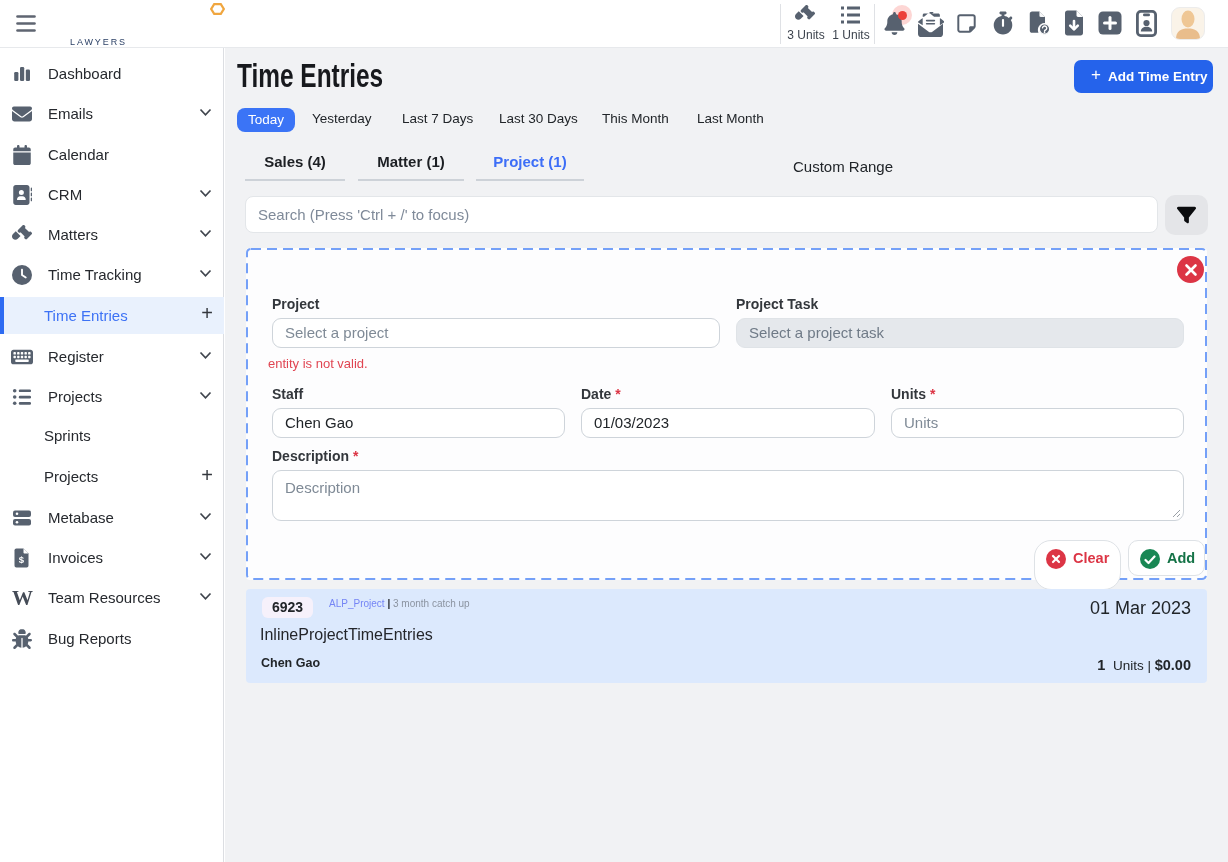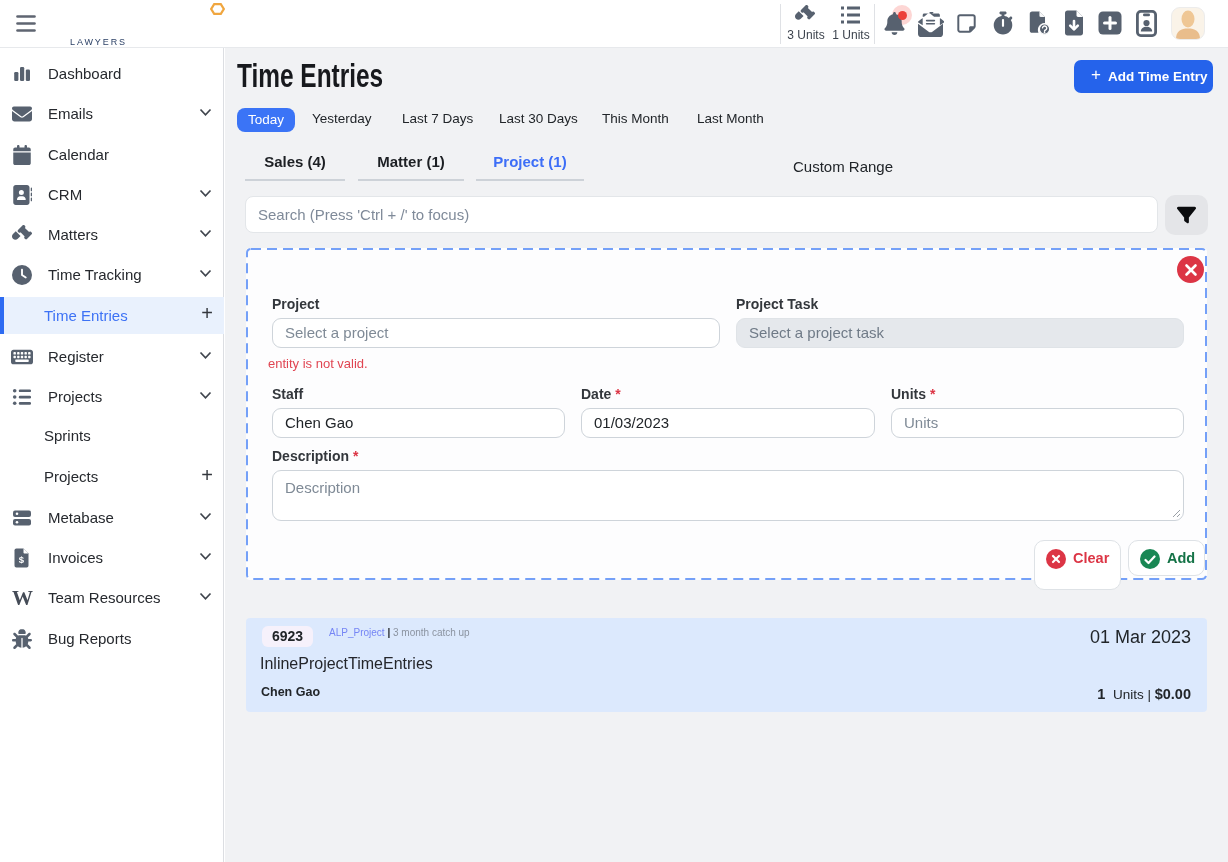--- a/index.html
+++ b/index.html
@@ -316,42 +316,42 @@
     <div class="abs lbl" style="left:24px;top:198px;">Description <span class="req">*</span></div>
     <div class="inp" style="left:24px;top:220px;width:912px;height:51px;line-height:normal;padding-top:8px;">Description
       <svg class="abs" style="right:2px;bottom:2px" width="9" height="9" viewBox="0 0 9 9">
           <g stroke="#9aa0a6" stroke-width="1">
             <line x1="8" y1="1" x2="1" y2="8"></line>
             <line x1="8" y1="5" x2="5" y2="8"></line>
           </g>
         </svg>
     </div>
 
-    <div class="abs" style="left:786px;top:290px;width:87px;height:50px;background:#fff;border:1px solid #dee2e6;border-radius:10px;">
+    <div class="abs" style="left:786px;top:290px;width:87px;height:50px;background:#fff;border:1px solid #dee2e6;border-radius:17px;">
       <div class="abs" style="left:11px;top:8px;width:20px;height:20px;border-radius:50%;background:#dc3545;">
         <svg class="abs" style="left:5px;top:5px" width="10" height="10" viewBox="0 0 10 10">
             <g stroke="#fff" stroke-width="2.2" stroke-linecap="round">
               <line x1="2" y1="2" x2="8" y2="8"></line>
               <line x1="8" y1="2" x2="2" y2="8"></line>
             </g>
           </svg>
       </div>
       <span class="abs" style="left:38px;top:9px;font-size:14.5px;font-weight:700;color:#dc3545;">Clear</span>
     </div>
     <div class="abs" style="left:880px;top:290px;width:77px;height:36px;background:#fff;border:1px solid #dee2e6;border-radius:10px;">
       <div class="abs" style="left:11px;top:8px;width:20px;height:20px;border-radius:50%;background:#198754;">
         <svg class="abs" style="left:4px;top:5.5px" width="12" height="10" viewBox="0 0 12 10">
             <polyline points="1.5,5 4.5,8 10.5,1.5" fill="none" stroke="#fff" stroke-width="2.2" stroke-linecap="round" stroke-linejoin="round"></polyline>
           </svg>
       </div>
       <span class="abs" style="left:38px;top:9px;font-size:14.5px;font-weight:700;color:#157347;">Add</span>
     </div>
   </div>
 
-  <div class="abs" style="left:21px;top:570px;width:961px;height:94px;background:#dce9fd;border-radius:4px;">
+  <div class="abs" style="left:21px;top:541px;width:961px;height:94px;background:#dce9fd;border-radius:4px;">
     <div class="abs" style="left:16px;top:8px;width:51px;height:21px;background:#f6f1fb;border-radius:6px;text-align:center;line-height:21px;font-size:14px;font-weight:700;color:#212529;">6923</div>
     <div class="abs" style="left:83px;top:9px;font-size:10px;color:#7585f5;font-weight:400;">ALP_Project <span style="color:#212529;font-weight:700;">|</span> <span style="color:#8b93a0;">3 month catch up</span></div>
     <div class="abs" style="right:16px;top:9px;font-size:18px;color:#212529;">01 Mar 2023</div>
     <div class="abs" style="left:14px;top:37px;font-size:16px;color:#24262b;">InlineProjectTimeEntries</div>
     <div class="abs" style="left:15px;top:67px;font-size:12.5px;font-weight:700;color:#212529;">Chen Gao</div>
     <div class="abs" style="right:16px;top:68px;font-size:13.5px;color:#212529;"><b style="font-size:14.5px;">1</b>&nbsp; Units | <b style="font-size:14.5px;">$0.00</b></div>
   </div>
 </div>
 
 </body></html>

